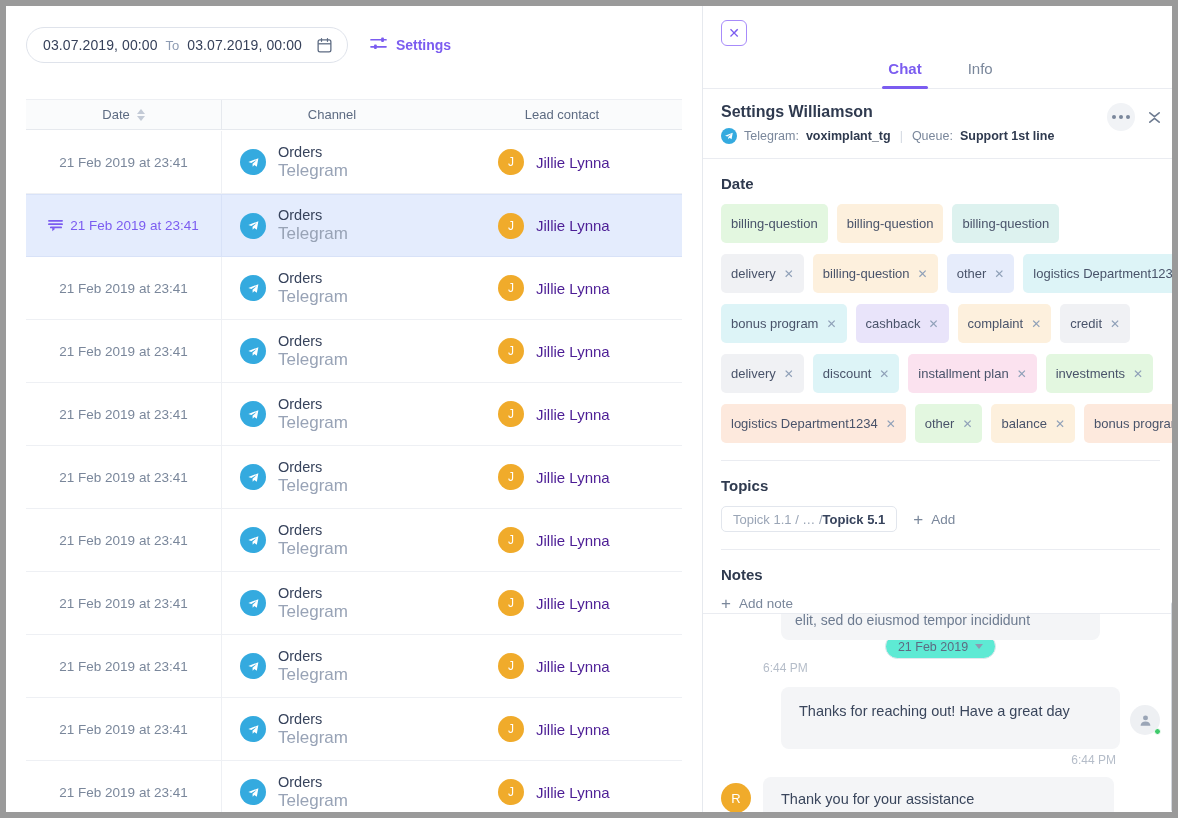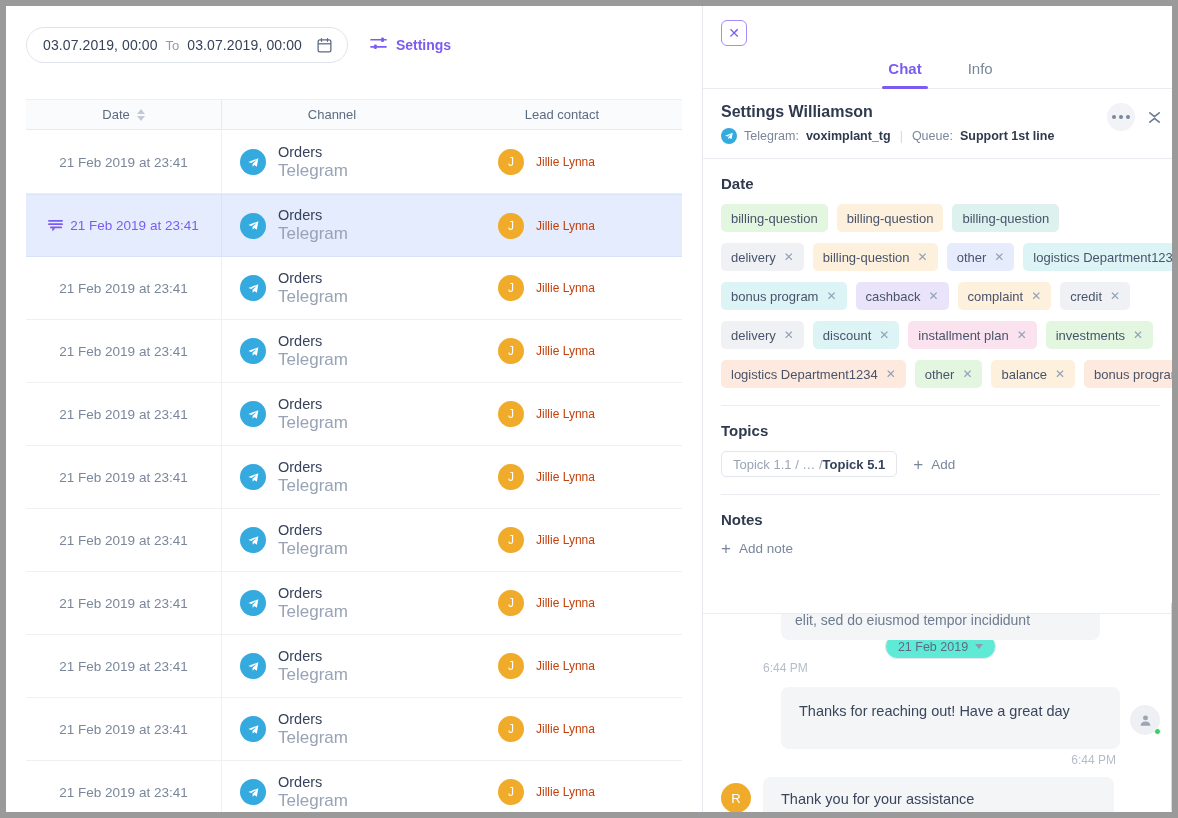--- a/index.html
+++ b/index.html
@@ -117,21 +117,21 @@
     flex: 1; height: 100%;
     display: flex; align-items: center;
     padding-left: 56px; gap: 12px;
   }
   .avatar-sm {
     width: 26px; height: 26px; border-radius: 50%;
     background: #f0ab2b; color: #fff;
     display: flex; align-items: center; justify-content: center;
     font-size: 12px; flex: 0 0 26px;
   }
-  .lead-name { font-size: 12px; color: #c2410c; }
+  .lead-name { font-size: 15px; color: #4c1d95; }
 
   
   .right-pane {
     position: absolute; left: 697px; top: 0;
     width: 475px; height: 806px;
     background: #fff;
     overflow: hidden;
   }
   .rp-top { padding: 14px 18px 0 18px; }
   .close-btn {
@@ -192,21 +192,21 @@
 
   .panel-body { padding: 0 18px; }
   .sec-title {
     font-size: 15px; color: #2f3a4f; font-weight: 600;
     margin: 16px 0 12px 0;
   }
   .tag-rows { display: flex; flex-direction: column; gap: 11px; }
   .tag-row { display: flex; gap: 9px; white-space: nowrap; }
   .tag {
     display: inline-flex; align-items: center; gap: 8px;
-    height: 28px; padding: 0 10px;
+    height: 39px; padding: 0 10px;
     border-radius: 5px;
     font-size: 13px; color: #49536a;
     flex: 0 0 auto;
   }
   .tag .x {
     color: #8fa0b8; font-size: 12px; cursor: pointer; line-height: 1;
   }
   .divider { height: 1px; background: #eaecf1; margin: 17px 0 0 0; }
 
   .topic-line { display: flex; align-items: center; gap: 16px; }

